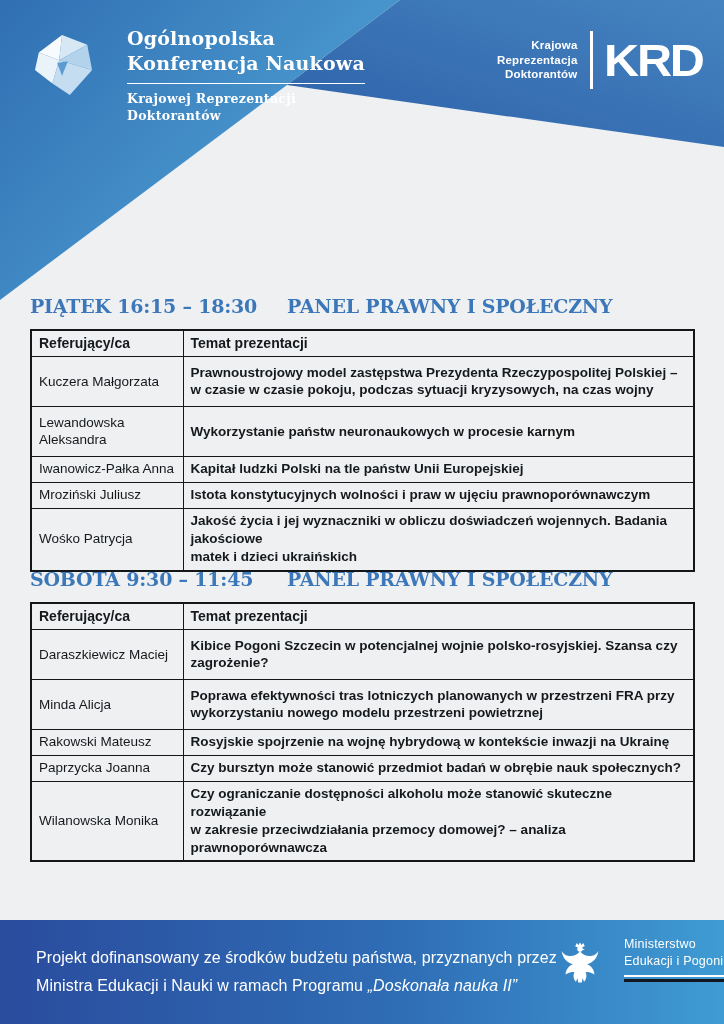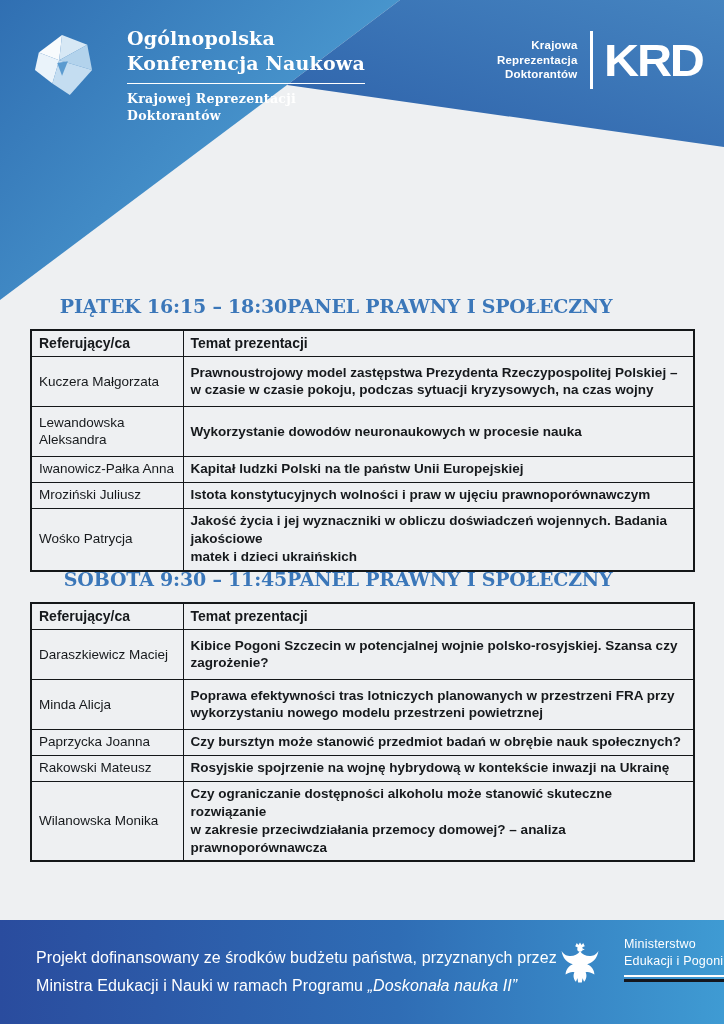--- a/index.html
+++ b/index.html
@@ -27,21 +27,21 @@
 
   
   .session { position:absolute; left:30px; width:663px; }
   .session-1 { top:295px; }
   .session-2 { top:568px; }
   .session-heading { display:flex; align-items:baseline; margin-bottom:9px; }
   .session-time, .session-panel {
     font-family:"DejaVu Serif", serif; font-weight:bold; font-size:19px;
     color:#3b77b9; letter-spacing:-0.2px; white-space:nowrap;
   }
-  .session-time { width:257px; flex:0 0 257px;text-align:right; }
+  .session-time { width:257px; flex:0 0 257px; }
 
   table.program { border-collapse:collapse; width:663px; table-layout:fixed; background:transparent;margin-top:12px; }
   table.program td {
     border:1.6px solid #141719; vertical-align:middle;
     padding:3px 8px 4px 7px; font-size:13.5px; line-height:1.32;
     white-space:pre-line; color:#16191c;
   }
   table.program { border:2.5px solid #141719; }
   td.c1 { width:152px; }
   td.c2 { width:511px; }
@@ -127,21 +127,21 @@
         <td class="c2">Temat prezentacji</td>
       </tr>
       <tr class="h2">
         <td class="c1 speaker">Kuczera Małgorzata</td>
         <td class="c2 topic">Prawnoustrojowy model zastępstwa Prezydenta Rzeczypospolitej Polskiej –
 w czasie w czasie pokoju, podczas sytuacji kryzysowych, na czas wojny</td>
       </tr>
       <tr class="h2">
         <td class="c1 speaker">Lewandowska
 Aleksandra</td>
-        <td class="c2 topic">Wykorzystanie dowodów neuronaukowych w procesie nauka</td>
+        <td class="c2 topic">Wykorzystanie państw neuronaukowych w procesie karnym</td>
       </tr>
       <tr class="h1">
         <td class="c1 speaker">Iwanowicz-Pałka Anna</td>
         <td class="c2 topic">Kapitał ludzki Polski na tle państw Unii Europejskiej</td>
       </tr>
       <tr class="h1">
         <td class="c1 speaker">Mroziński Juliusz</td>
         <td class="c2 topic">Istota konstytucyjnych wolności i praw w ujęciu prawnoporównawczym</td>
       </tr>
       <tr class="h2">
@@ -168,26 +168,26 @@
         <td class="c1 speaker">Daraszkiewicz Maciej</td>
         <td class="c2 topic">Kibice Pogoni Szczecin w potencjalnej wojnie polsko-rosyjskiej. Szansa czy
 zagrożenie?</td>
       </tr>
       <tr class="h2">
         <td class="c1 speaker">Minda Alicja</td>
         <td class="c2 topic">Poprawa efektywności tras lotniczych planowanych w przestrzeni FRA przy
 wykorzystaniu nowego modelu przestrzeni powietrznej</td>
       </tr>
       <tr class="h1">
+        <td class="c1 speaker">Rakowski Mateusz</td>
+        <td class="c2 topic">Rosyjskie spojrzenie na wojnę hybrydową w kontekście inwazji na Ukrainę</td>
+      </tr>
+      <tr class="h1">
         <td class="c1 speaker">Paprzycka Joanna</td>
         <td class="c2 topic">Czy bursztyn może stanowić przedmiot badań w obrębie nauk społecznych?</td>
-      </tr>
-      <tr class="h1">
-        <td class="c1 speaker">Rakowski Mateusz</td>
-        <td class="c2 topic">Rosyjskie spojrzenie na wojnę hybrydową w kontekście inwazji na Ukrainę</td>
       </tr>
       <tr class="h2">
         <td class="c1 speaker">Wilanowska Monika</td>
         <td class="c2 topic">Czy ograniczanie dostępności alkoholu może stanowić skuteczne rozwiązanie
 w zakresie przeciwdziałania przemocy domowej? – analiza prawnoporównawcza</td>
       </tr>
     </tbody>
       </table>
   </div>
 

